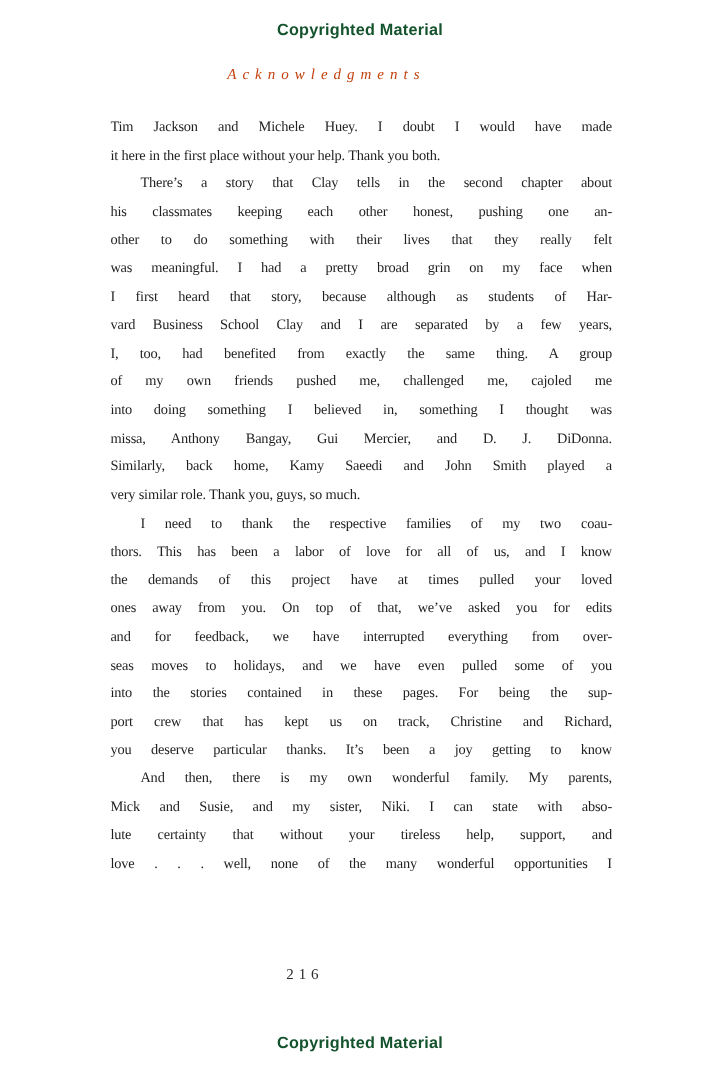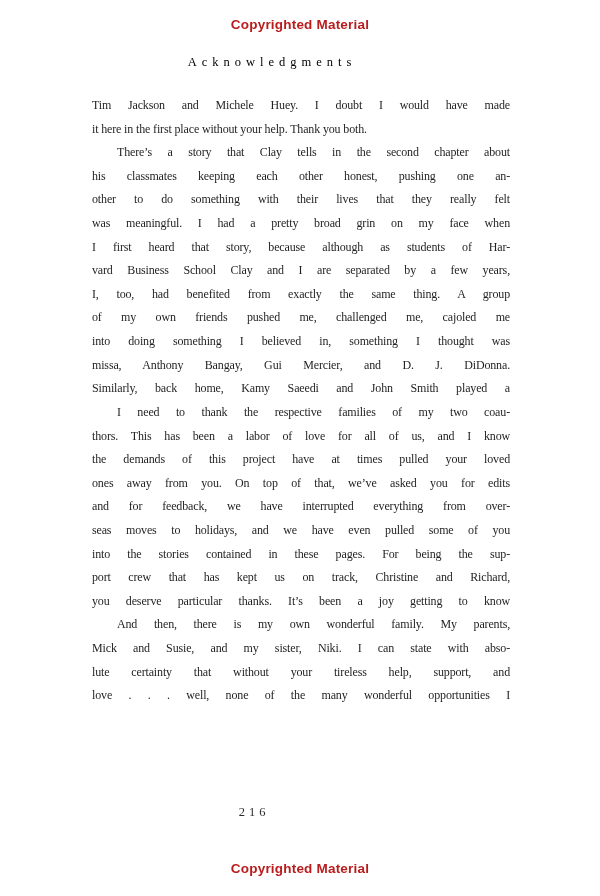--- a/index.html
+++ b/index.html
@@ -16,33 +16,34 @@
     font-family: "Liberation Serif", "DejaVu Serif", serif;
   }
   .copyright-notice {
     position: absolute;
     left: 0;
     width: 600px;
     text-align: center;
     font-family: "Liberation Sans", "DejaVu Sans", sans-serif;
     font-weight: bold;
     font-size: 13.5px;
-    color: #b91c1c;
+    color: #14532d;
     letter-spacing: 0.2px;
   }
   .copyright-top { top: 17px; }
   .copyright-bottom { top: 861px; }
   .chapter-header {
     position: absolute;
     top: 55px;
     left: 0;
     width: 544px;
     text-align: center;
+    font-style: italic;
     font-size: 12.5px;
-    color: #000000;
+    color: #c2410c;
     letter-spacing: 5px;
   }
   .body-text {
     position: absolute;
     top: 94px;
     left: 92px;
     width: 418px;
     font-size: 12px;
     color: #1f1f1f;
     letter-spacing: -0.15px;
@@ -89,20 +90,21 @@
       <div class="line">his classmates keeping each other honest, pushing one an-</div>
       <div class="line">other to do something with their lives that they really felt</div>
       <div class="line">was meaningful. I had a pretty broad grin on my face when</div>
       <div class="line">I first heard that story, because although as students of Har-</div>
       <div class="line">vard Business School Clay and I are separated by a few years,</div>
       <div class="line">I, too, had benefited from exactly the same thing. A group</div>
       <div class="line">of my own friends pushed me, challenged me, cajoled me</div>
       <div class="line">into doing something I believed in, something I thought was</div>
       <div class="line">missa, Anthony Bangay, Gui Mercier, and D. J. DiDonna.</div>
       <div class="line">Similarly, back home, Kamy Saeedi and John Smith played a</div>
+      <div class="line para-end">very similar role. Thank you, guys, so much.</div>
       <div class="line indent">I need to thank the respective families of my two coau-</div>
       <div class="line">thors. This has been a labor of love for all of us, and I know</div>
       <div class="line">the demands of this project have at times pulled your loved</div>
       <div class="line">ones away from you. On top of that, we’ve asked you for edits</div>
       <div class="line">and for feedback, we have interrupted everything from over-</div>
       <div class="line">seas moves to holidays, and we have even pulled some of you</div>
       <div class="line">into the stories contained in these pages. For being the sup-</div>
       <div class="line">port crew that has kept us on track, Christine and Richard,</div>
       <div class="line">you deserve particular thanks. It’s been a joy getting to know</div>
       <div class="line indent">And then, there is my own wonderful family. My parents,</div>

